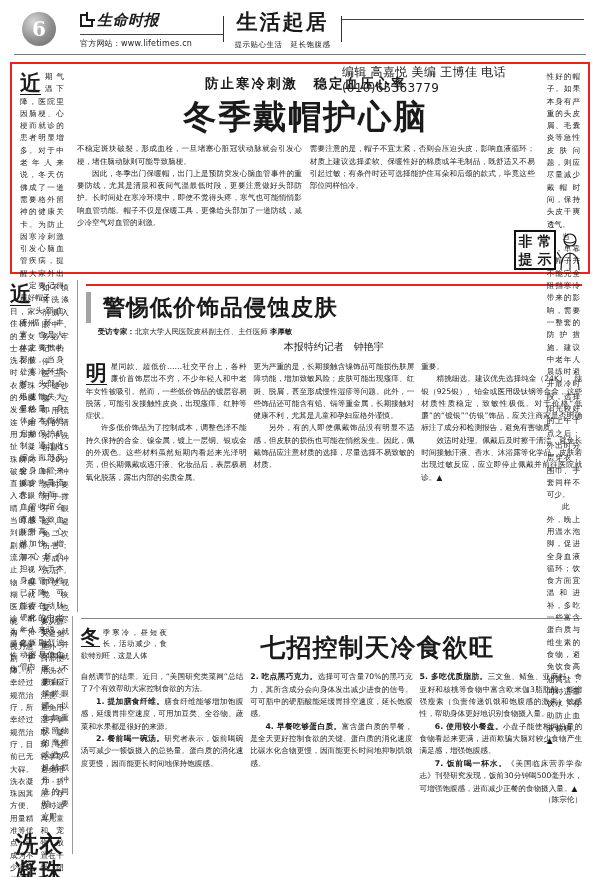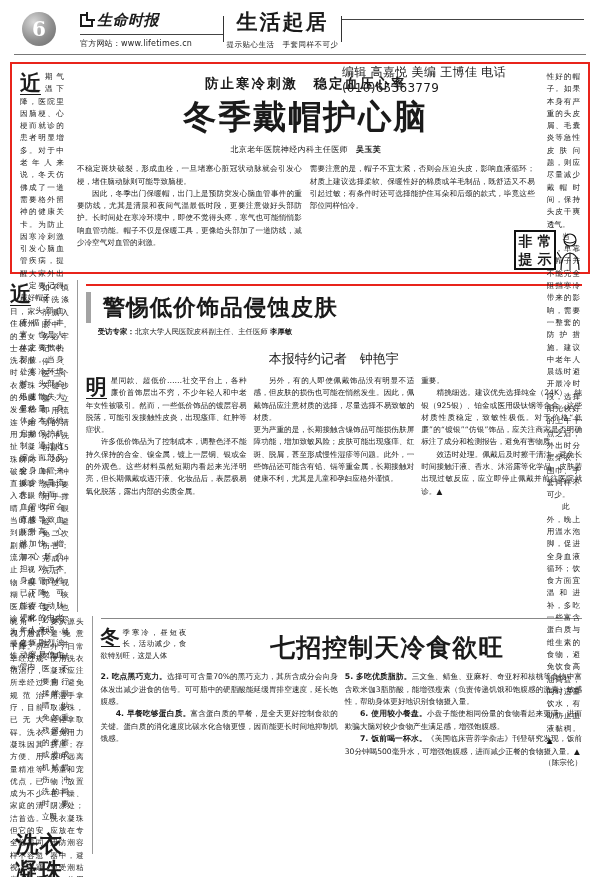--- a/index.html
+++ b/index.html
@@ -180,21 +180,21 @@
   .headline-3 {
     font-size: 22.5px; font-weight: bold;
     letter-spacing: 1px;
     padding-left: 12px;
     border-left: 5px solid #a3a3a3;
     margin-bottom: 4px;
   }
   .red-rule { border-top: 2px solid #e8241b; margin: 4px 0 6px 0; }
   .expert-line { font-size: 7.4px; text-align: left; padding-left: 12px; }
   .expert-line b { font-weight: bold; }
-  .reporter-line { font-size: 13px; text-align: center; margin-top: 13px; }
+  .reporter-line { font-size: 10px; text-align: center; margin-top: 3px; }
 
   .three-cols { display: flex; gap: 7px; margin-top: 7px; }
   .three-cols > div { flex: 1; }
   .two-cols { display: flex; gap: 7px; margin-top: 6px; }
   .two-cols > div { flex: 1; }
 
   .sec-head { font-size: 7.8px; font-weight: bold; }
 
   
   .bottom-band { display: flex; margin-top: 4px; height: 238px; }
@@ -240,21 +240,21 @@
           <span class="brand-mark"></span>
           <span class="brand-name">生命时报</span>
         </div>
         <div class="brand-rule"></div>
         <div class="brand-site">官方网站：www.lifetimes.cn</div>
       </div>
     </div>
 
     <div class="mh-mid">
       <div class="mh-mid-title">生活起居</div>
-      <div class="mh-mid-sub">提示贴心生活　手套同样不可少</div>
+      <div class="mh-mid-sub">提示贴心生活　延长饱腹感</div>
     </div>
 
     <div class="mh-right">
       <div class="mh-issue">第 1954 期  2025 年 12 月 19 日  星期五</div>
       <div class="mh-rule2"></div>
       <div class="mh-staff">编辑 高嘉悦  美编 王博佳  电话(010)65363779</div>
     </div>
   </div>
   <div class="mast-bottom-rule"></div>
 
@@ -263,23 +263,20 @@
     <div class="lead-left">
       <p class="dropcap-para">
         <span class="dropcap">近</span><span>期气温下降，医院里因脑梗、心梗而就诊的患者明显增多。对于中老年人来说，冬天仿佛成了一道需要格外留神的健康关卡。为防止因寒冷刺激引发心脑血管疾病，提醒大家外出一定要记得戴好帽子。</span>
       </p>
       <p class="body-para">头部血液循环丰富，也是人体主要散热部位。当身处寒冷环境时，头部会迅速散失大量热量。身体会本能地启动保护机制，通过收缩头面部及全身血管来减少热量流失。然而，血管收缩会直接导致血压升高、心跳加快，增加心脏负担。对于本身血管弹性已下降、可能存在动脉硬化的中老年人来说，血压剧烈波动容易使血管内</p>
     </div>
 
     <div class="lead-mid">
       <div class="kicker">防止寒冷刺激　稳定血压心率</div>
       <div class="headline-main">冬季戴帽护心脑</div>
-      <div class="byline">
-        <span>北京老年医院神经内科主任医师</span><span class="name">吴玉芙</span>
-      </div>
       <div class="lead-cols">
         <div>
           <p class="body-para no-indent">不稳定斑块破裂，形成血栓，一旦堵塞心脏冠状动脉就会引发心梗，堵住脑动脉则可能导致脑梗。</p>
           <p class="body-para">因此，冬季出门保暖帽，出门上是预防突发心脑血管事件的重要防线，尤其是清晨和夜间气温最低时段，更要注意做好头部防护。长时间处在寒冷环境中，即使不觉得头疼，寒气也可能悄悄影响血管功能。帽子不仅是保暖工具，更像给头部加了一道防线，减少冷空气对血管的刺激。</p>
         </div>
         <div>
           <p class="body-para no-indent">需要注意的是，帽子不宜太紧，否则会压迫头皮，影响血液循环；材质上建议选择柔软、保暖性好的棉质或羊毛制品，既舒适又不易引起过敏；有条件时还可选择能护住耳朵和后颈的款式，毕竟这些部位同样怕冷。</p>
         </div>
       </div>
     </div>
@@ -335,22 +332,22 @@
       <div class="reporter-line">本报特约记者　钟艳宇</div>
 
       <div class="three-cols">
         <div>
           <p class="dropcap-para">
             <span class="dropcap">明</span><span>星同款、超低价……社交平台上，各种廉价首饰层出不穷，不少年轻人和中老年女性被吸引。然而，一些低价饰品的镀层容易脱落，可能引发接触性皮炎，出现瘙痒、红肿等症状。</span>
           </p>
           <p class="body-para">许多低价饰品为了控制成本，调整色泽不能持久保持的合金、镍金属，镀上一层铜、银或金的外观色。这些材料虽然短期内看起来光泽明亮，但长期佩戴或遇汗液、化妆品后，表层极易氧化脱落，露出内部的劣质金属。</p>
         </div>
         <div>
+          <p class="body-para no-indent">更为严重的是，长期接触含镍饰品可能损伤肤屏障功能，增加致敏风险；皮肤可能出现瘙痒、红斑、脱屑，甚至形成慢性湿疹等问题。此外，一些饰品还可能含有铅、镉等重金属，长期接触对健康不利，尤其是儿童和孕妇应格外谨慎。</p>
           <p class="body-para">另外，有的人即使佩戴饰品没有明显不适感，但皮肤的损伤也可能在悄然发生。因此，佩戴饰品应注意材质的选择，尽量选择不易致敏的材质。</p>
-          <p class="body-para no-indent">更为严重的是，长期接触含镍饰品可能损伤肤屏障功能，增加致敏风险；皮肤可能出现瘙痒、红斑、脱屑，甚至形成慢性湿疹等问题。此外，一些饰品还可能含有铅、镉等重金属，长期接触对健康不利，尤其是儿童和孕妇应格外谨慎。</p>
         </div>
         <div>
           <p class="body-para no-indent">重要。</p>
           <p class="body-para">精挑细选。建议优先选择纯金（24K）、纯银（925银）、铂金或医用级钛钢等合金，这些材质性质稳定，致敏性极低。对于价格“低廉”的“镀银”“仿银”饰品，应关注商家是否明确标注了成分和检测报告，避免有害物质。</p>
           <p class="body-para">效适时处理。佩戴后及时擦干清洁，避免长时间接触汗液、香水、沐浴露等化学品。皮肤若出现过敏反应，应立即停止佩戴并前往医院就诊。▲</p>
         </div>
       </div>
     </div>
   </div>
 
@@ -371,20 +368,29 @@
       <div class="gray-rule"></div>
       <div class="headline-4-row">
         <div class="lead-in">
           <span class="big">冬</span><span>季寒冷，昼短夜长，活动减少，食欲特别旺，这是人体</span>
         </div>
         <div class="headline-4">七招控制天冷食欲旺</div>
       </div>
 
       <div class="three-cols">
         <div>
+          <p class="body-para no-indent">自然调节的结果。近日，“美国研究类菜网”总结了7个有效帮助大家控制食欲的方法。</p>
+          <p class="body-para">
+            <b class="sec-head">1. 提加膳食纤维。</b><span>膳食纤维能够增加饱腹感，延缓胃排空速度，可用加豆类、全谷物、蔬菜和水果都是很好的来源。</span>
+          </p>
+          <p class="body-para">
+            <b class="sec-head">2. 餐前喝一碗汤。</b><span>研究者表示，饭前喝碗汤可减少一顿饭摄入的总热量。蛋白质的消化速度更慢，因而能更长时间地保持饱腹感。</span>
+          </p>
+        </div>
+        <div>
           <p class="body-para no-indent">
             <b class="sec-head">2. 吃点黑巧克力。</b><span>选择可可含量70%的黑巧克力，其所含成分会向身体发出减少进食的信号。可可脂中的硬脂酸能延缓胃排空速度，延长饱腹感。</span>
           </p>
           <p class="body-para">
             <b class="sec-head">4. 早餐吃够蛋白质。</b><span>富含蛋白质的早餐，是全天更好控制食欲的关键。蛋白质的消化速度比碳水化合物更慢，因而能更长时间地抑制饥饿感。</span>
           </p>
         </div>
         <div>
           <p class="body-para no-indent">
             <b class="sec-head">5. 多吃优质脂肪。</b><span>三文鱼、鲭鱼、亚麻籽、奇亚籽和核桃等食物中富含欧米伽3脂肪酸，能增强瘦素（负责传递饥饿和饱腹感的激素）敏感性，帮助身体更好地识别食物摄入量。</span>

